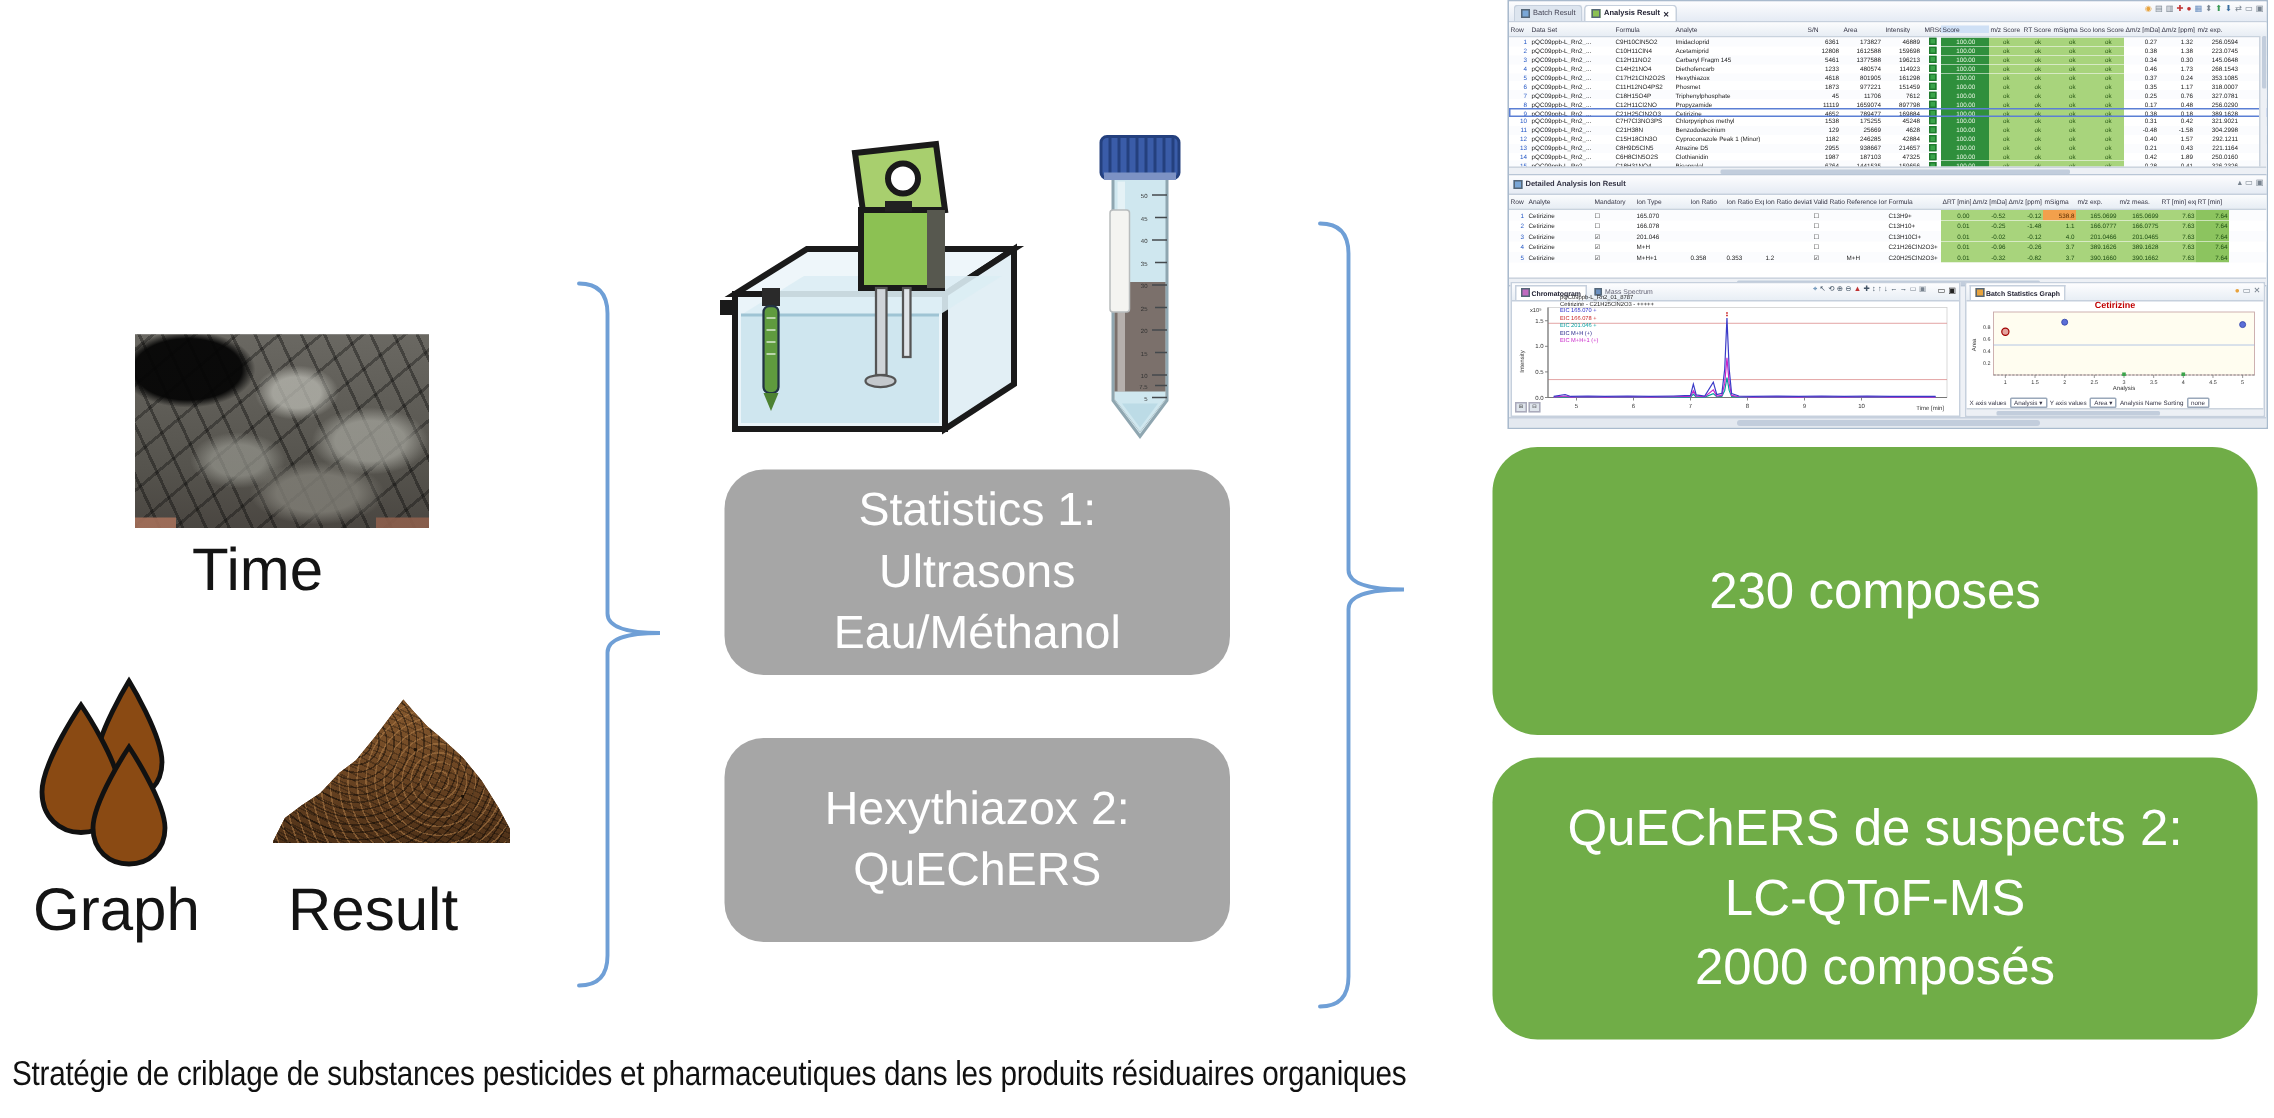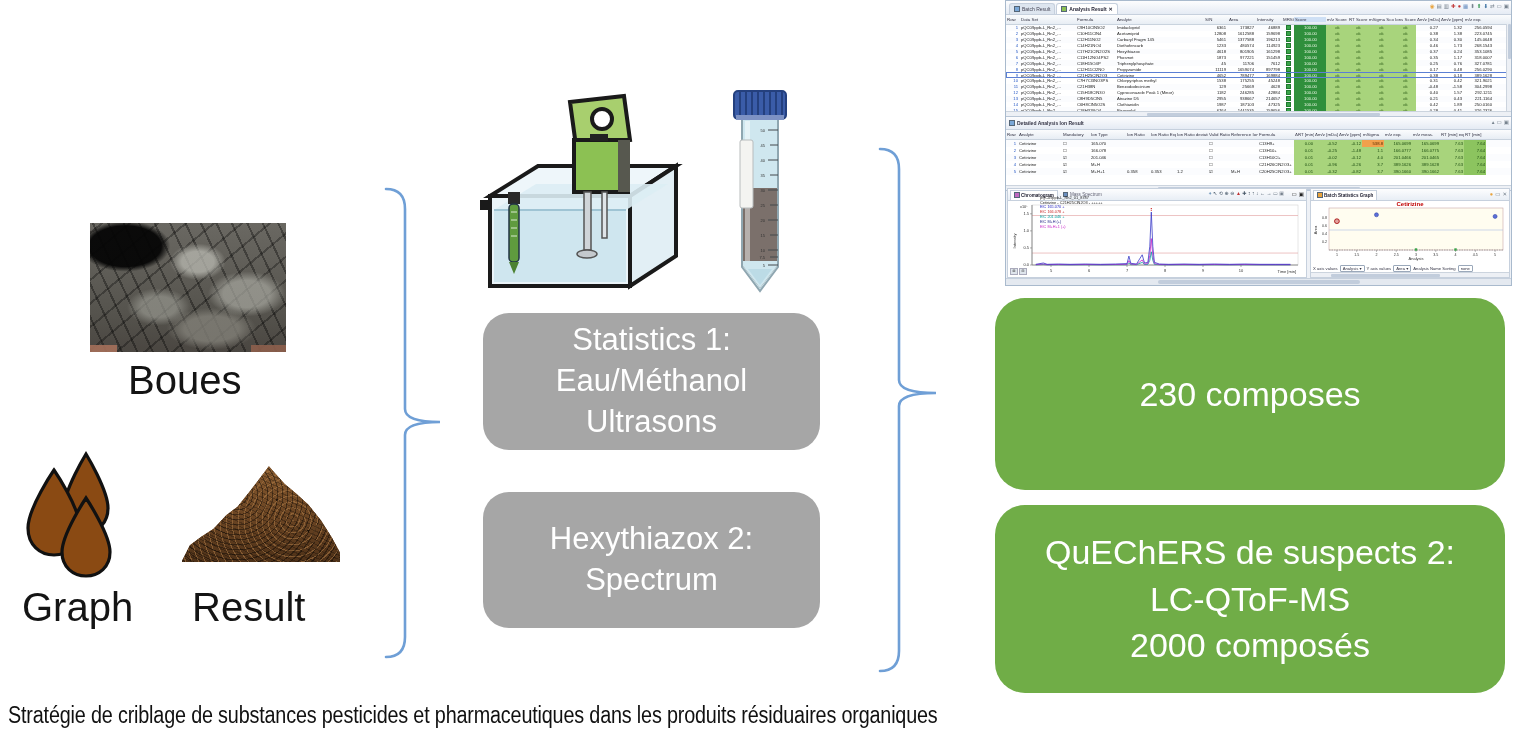--- a/index.html
+++ b/index.html
@@ -105,21 +105,21 @@
   svg text{font-family:"Liberation Sans",sans-serif;}
 </style>
 </head>
 <body>
 
 <div id="canvas">
 
   <div class="abs boues-photo">
       <div class="boues-rim"></div>
     </div>
-  <div class="src-label" style="left:128px;top:358px;">Boues</div>
+  <div class="src-label" style="left:128px;top:358px;">Time</div>
 
   <svg class="abs" style="left:20px;top:450px;" width="104" height="132" viewBox="0 0 104 132">
     <g stroke="#111" stroke-width="3.2" fill="#8a4a13">
       <path d="M66,4 C66,4 44,40 44,58 C44,73 54,82 66,82 C78,82 88,73 88,58 C88,40 66,4 66,4 Z"></path>
       <path d="M34,20 C34,20 8,58 8,78 C8,95 20,105 34,105 C48,105 60,95 60,78 C60,58 34,20 34,20 Z"></path>
       <path d="M66,48 C66,48 42,84 42,102 C42,117 53,126 66,126 C79,126 90,117 90,102 C90,84 66,48 66,48 Z"></path>
     </g>
   </svg>
   <div class="src-label" style="left:22px;top:585px;">Graph</div>
 
@@ -215,26 +215,26 @@
         <span class="tubenum" style="left: 33px; top: 132.5px;">20</span>
         <span class="tubenum" style="left: 33px; top: 147.5px;">15</span>
         <span class="tubenum" style="left: 33px; top: 162.5px;">10</span>
         <span class="tubenum" style="left: 33px; top: 170px;">7.5</span>
         <span class="tubenum" style="left: 33px; top: 177.5px;">5</span>
       </div>
   </div>
 
   <div class="roundbox graybox" style="left:483px;top:313px;width:337px;height:137px;">
     <div>Statistics 1:</div>
+    <div>Ultrasons</div>
     <div>Eau/Méthanol</div>
-    <div>Ultrasons</div>
   </div>
   <div class="roundbox graybox" style="left:483px;top:492px;width:337px;height:136px;">
     <div>Hexythiazox 2:</div>
-    <div>Spectrum</div>
+    <div>QuEChERS</div>
   </div>
 
   <svg class="abs" style="left:872px;top:145px;" width="72" height="532" viewBox="0 0 72 532">
     <path d="M8,4 Q27,4 27,24 L27,235 Q27,248 64,248 Q27,248 27,261 L27,506 Q27,526 8,526" fill="none" stroke="#6f9fd6" stroke-width="2.6" stroke-linecap="round"></path>
   </svg>
 
   <div class="sw">
 
     <div class="tabbar">
       <div class="tab">

